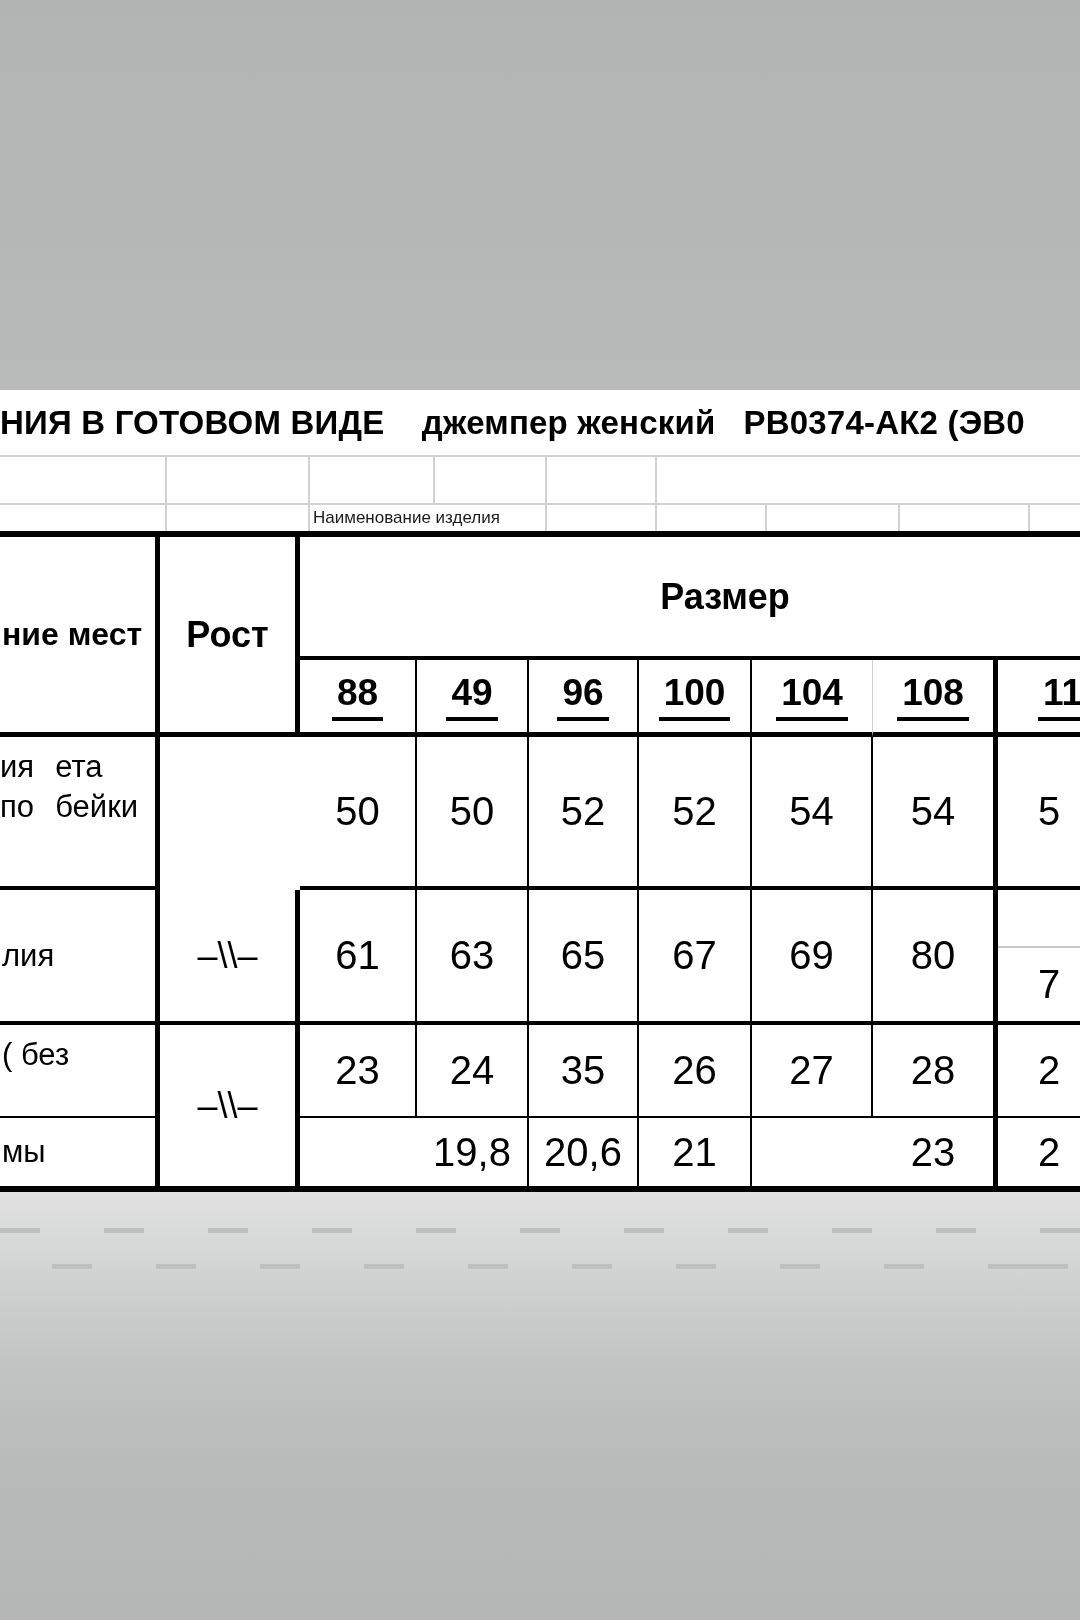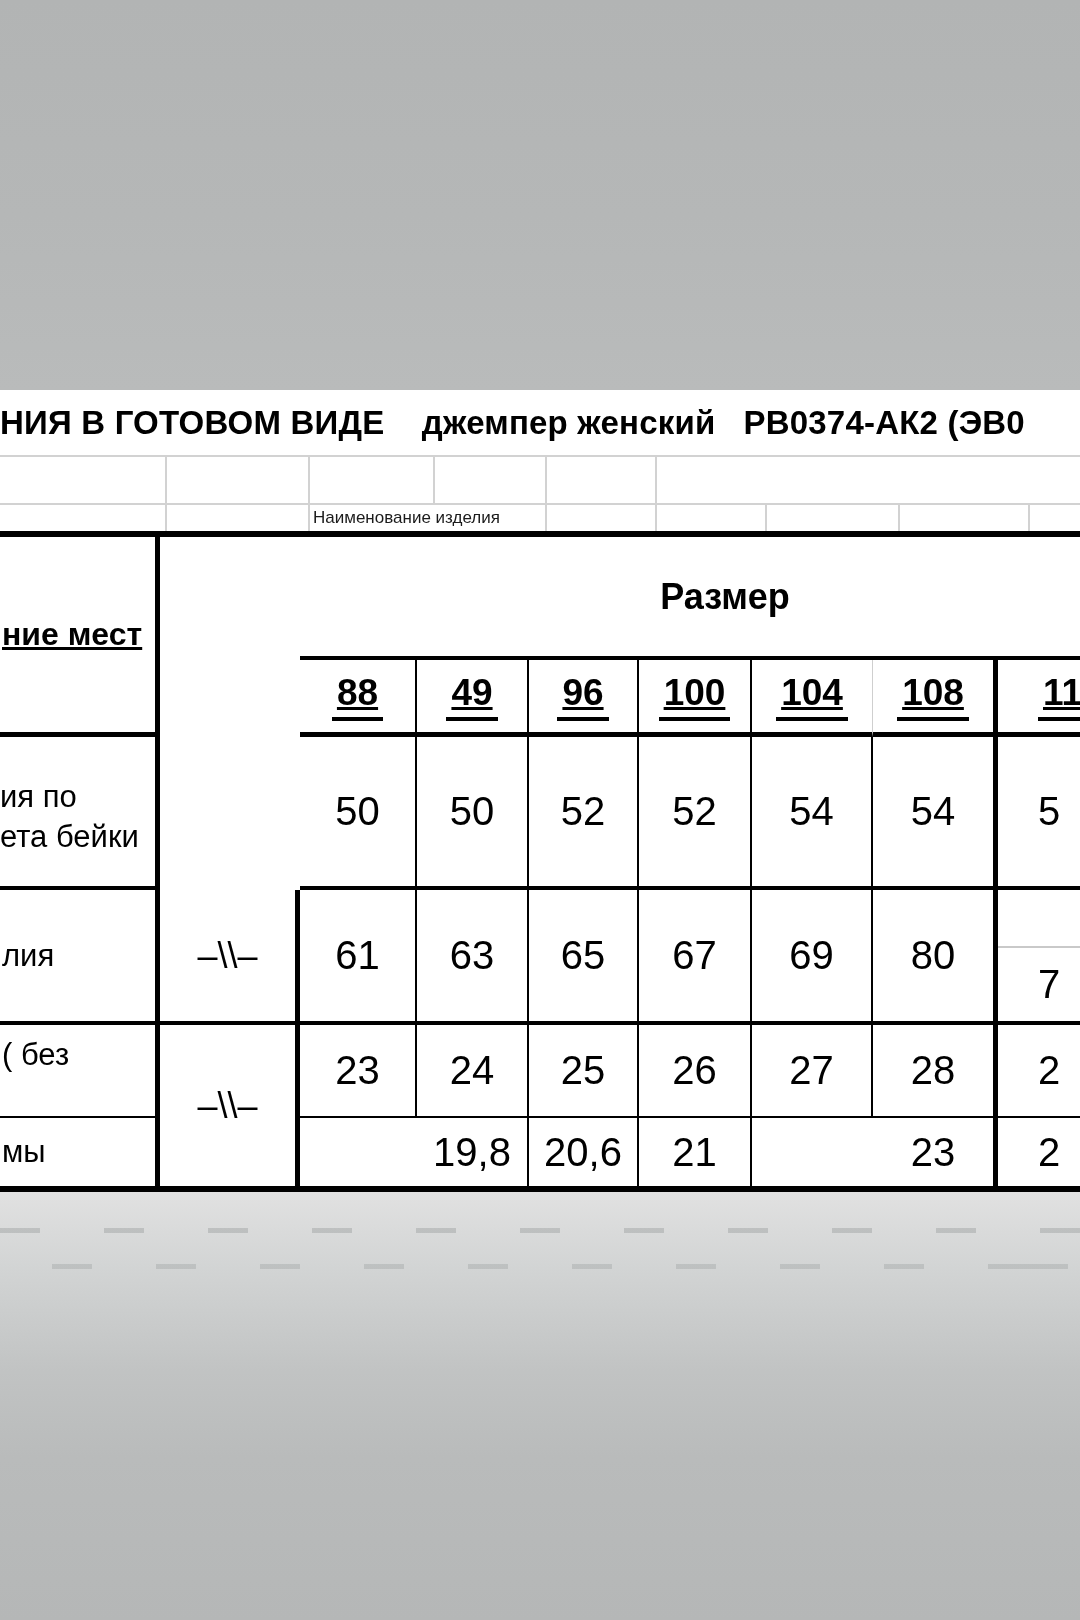--- a/index.html
+++ b/index.html
@@ -36,28 +36,28 @@
     grid-template-columns:160px 140px 117px 112px 110px 113px 121px 125px 152px;
     grid-template-rows:123px 77px 153px 135px 93px 68px;
   }
   .cell{display:flex;align-items:center;justify-content:center;box-sizing:border-box;background:#fff;overflow:hidden;}
   .left{justify-content:flex-start;padding-left:2px;}
   .b-r2{border-right:2px solid #000;}
   .b-r5{border-right:5px solid #000;}
   .b-rl{border-right:1px solid #cfcfcf;}
   .b-b2{border-bottom:2px solid #000;}
   .b-b4{border-bottom:4px solid #000;}
-  .b-b5{border-bottom:5px solid #000;text-decoration:underline;}
+  .b-b5{border-bottom:5px solid #000;}
   .hdr{font-weight:bold;font-size:36px;}
   .names-hdr{font-weight:bold;font-size:32px;}
   .size-num{font-weight:bold;font-size:37px;}
   .size-num .u{display:inline-block;border-bottom:4px solid #000;padding:0 5px 3px;}
   .val{font-size:40px;}
   .lbl{font-size:31px;line-height:40px;}
-  .lbl2{flex-direction:column;align-items:flex-start;justify-content:center;padding-top:10px;}
+  .lbl2{flex-direction:row;align-items:flex-start;justify-content:center;padding-top:10px;}
   .top-align{align-items:flex-start;padding-top:10px;text-align:right;}
   .ditto{font-size:36px;}
   .lastcol{justify-content:flex-start;padding-left:40px;}
   .split{flex-direction:column;align-items:stretch;justify-content:flex-start;padding:0;}
   .split-top{height:56px;border-bottom:2px solid #c9c9c9;}
   .split-bottom{flex:1;display:flex;align-items:center;padding-left:40px;font-size:40px;}
 </style>
 </head>
 <body>
 
@@ -83,20 +83,21 @@
     <div class="gl v" style="left:655px;top:48px;height:28px;"></div>
     <div class="gl v" style="left:765px;top:48px;height:28px;"></div>
     <div class="gl v" style="left:898px;top:48px;height:28px;"></div>
     <div class="gl v" style="left:1028px;top:48px;height:28px;"></div>
     <div class="product-label">Наименование изделия</div>
   </div>
 
   <div class="meas-table">
 
     <div class="cell left names-hdr b-r5 b-b5" style="grid-area:1/1/3/2">ние мест</div>
+    <div class="cell hdr b-r5 b-b5" style="grid-area:1/2/3/3">Рост</div>
     <div class="cell hdr b-b4" style="grid-area:1/3/2/10">Размер</div>
 
     <div class="cell size-num b-r2 b-b5" style="grid-area:2/3">
         <span class="u">88</span>
       </div>
     <div class="cell size-num b-r2 b-b5" style="grid-area:2/4">
         <span class="u">49</span>
       </div>
     <div class="cell size-num b-r2 b-b5" style="grid-area:2/5">
         <span class="u">96</span>
@@ -136,21 +137,21 @@
     <div class="cell val b-r5 b-b4" style="grid-area:4/8">80</div>
     <div class="cell b-b4 split" style="grid-area:4/9">
       <div class="split-top"></div>
       <div class="split-bottom">7</div>
     </div>
 
     <div class="cell lbl left top-align b-r5 b-b2" style="grid-area:5/1">( без</div>
     <div class="cell ditto b-r5" style="grid-area:5/2/7/3">–\\–</div>
     <div class="cell val b-r2 b-b2" style="grid-area:5/3">23</div>
     <div class="cell val b-r2 b-b2" style="grid-area:5/4">24</div>
-    <div class="cell val b-r2 b-b2" style="grid-area:5/5">25</div>
+    <div class="cell val b-r2 b-b2" style="grid-area:5/5">35</div>
     <div class="cell val b-r2 b-b2" style="grid-area:5/6">26</div>
     <div class="cell val b-r2 b-b2" style="grid-area:5/7">27</div>
     <div class="cell val b-r5 b-b2" style="grid-area:5/8">28</div>
     <div class="cell val b-b2 lastcol" style="grid-area:5/9">2</div>
 
     <div class="cell lbl left b-r5" style="grid-area:6/1">мы</div>
     <div class="cell val b-r2" style="grid-area:6/4">19,8</div>
     <div class="cell val b-r2" style="grid-area:6/5">20,6</div>
     <div class="cell val b-r2" style="grid-area:6/6">21</div>
     <div class="cell val b-r5" style="grid-area:6/8">23</div>

